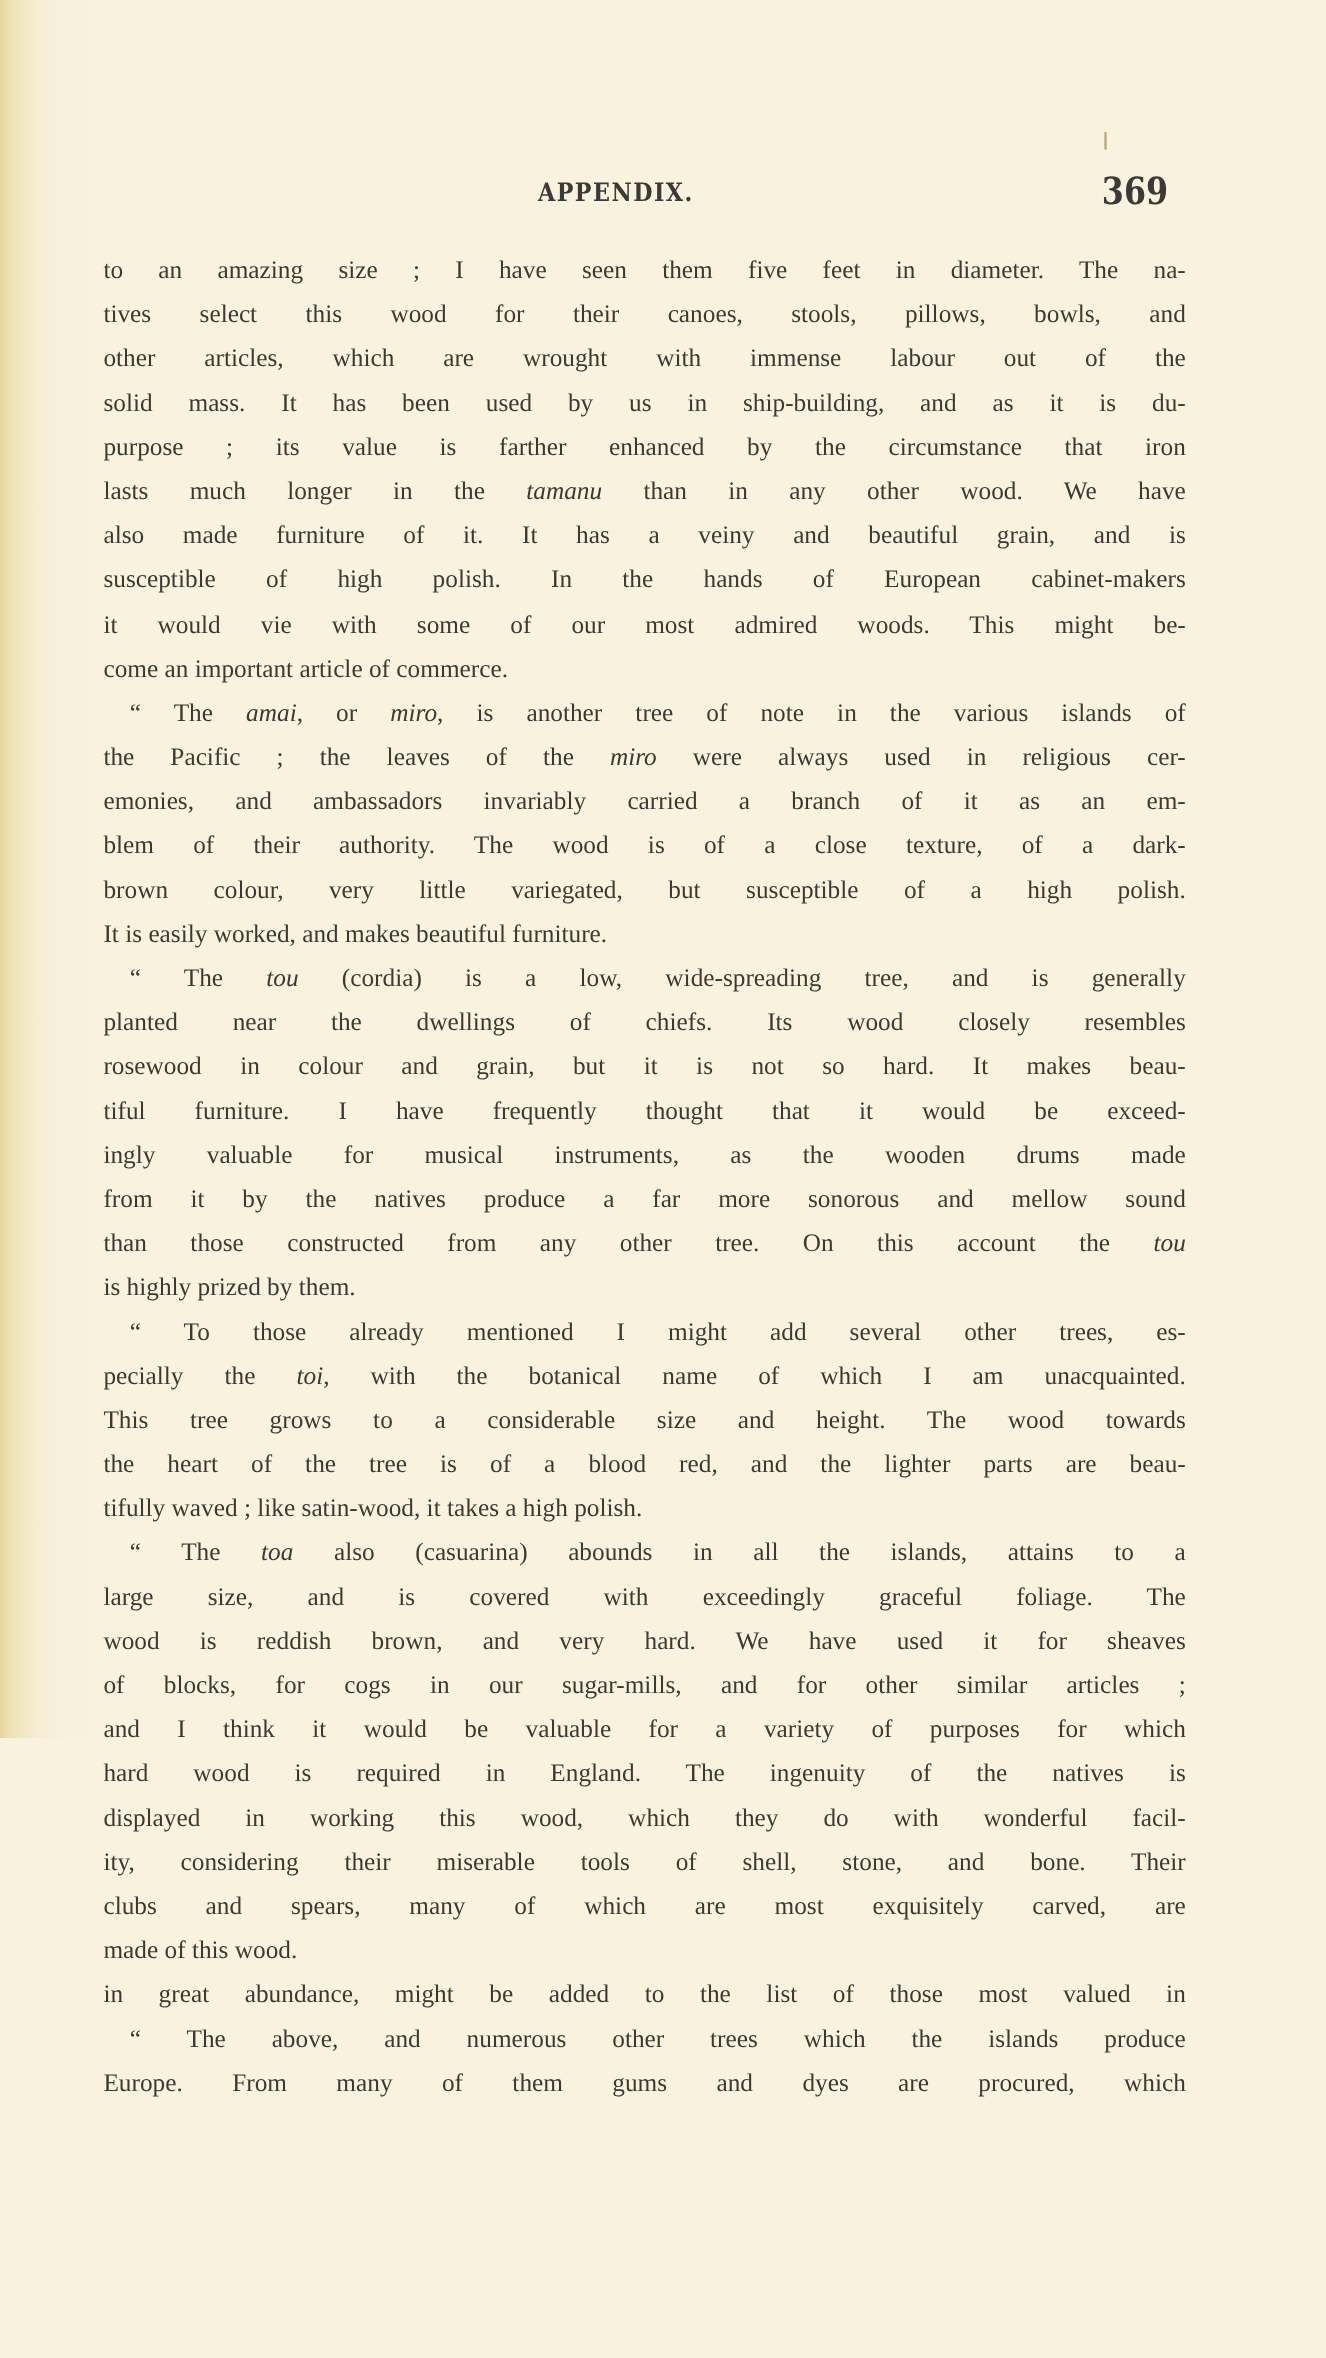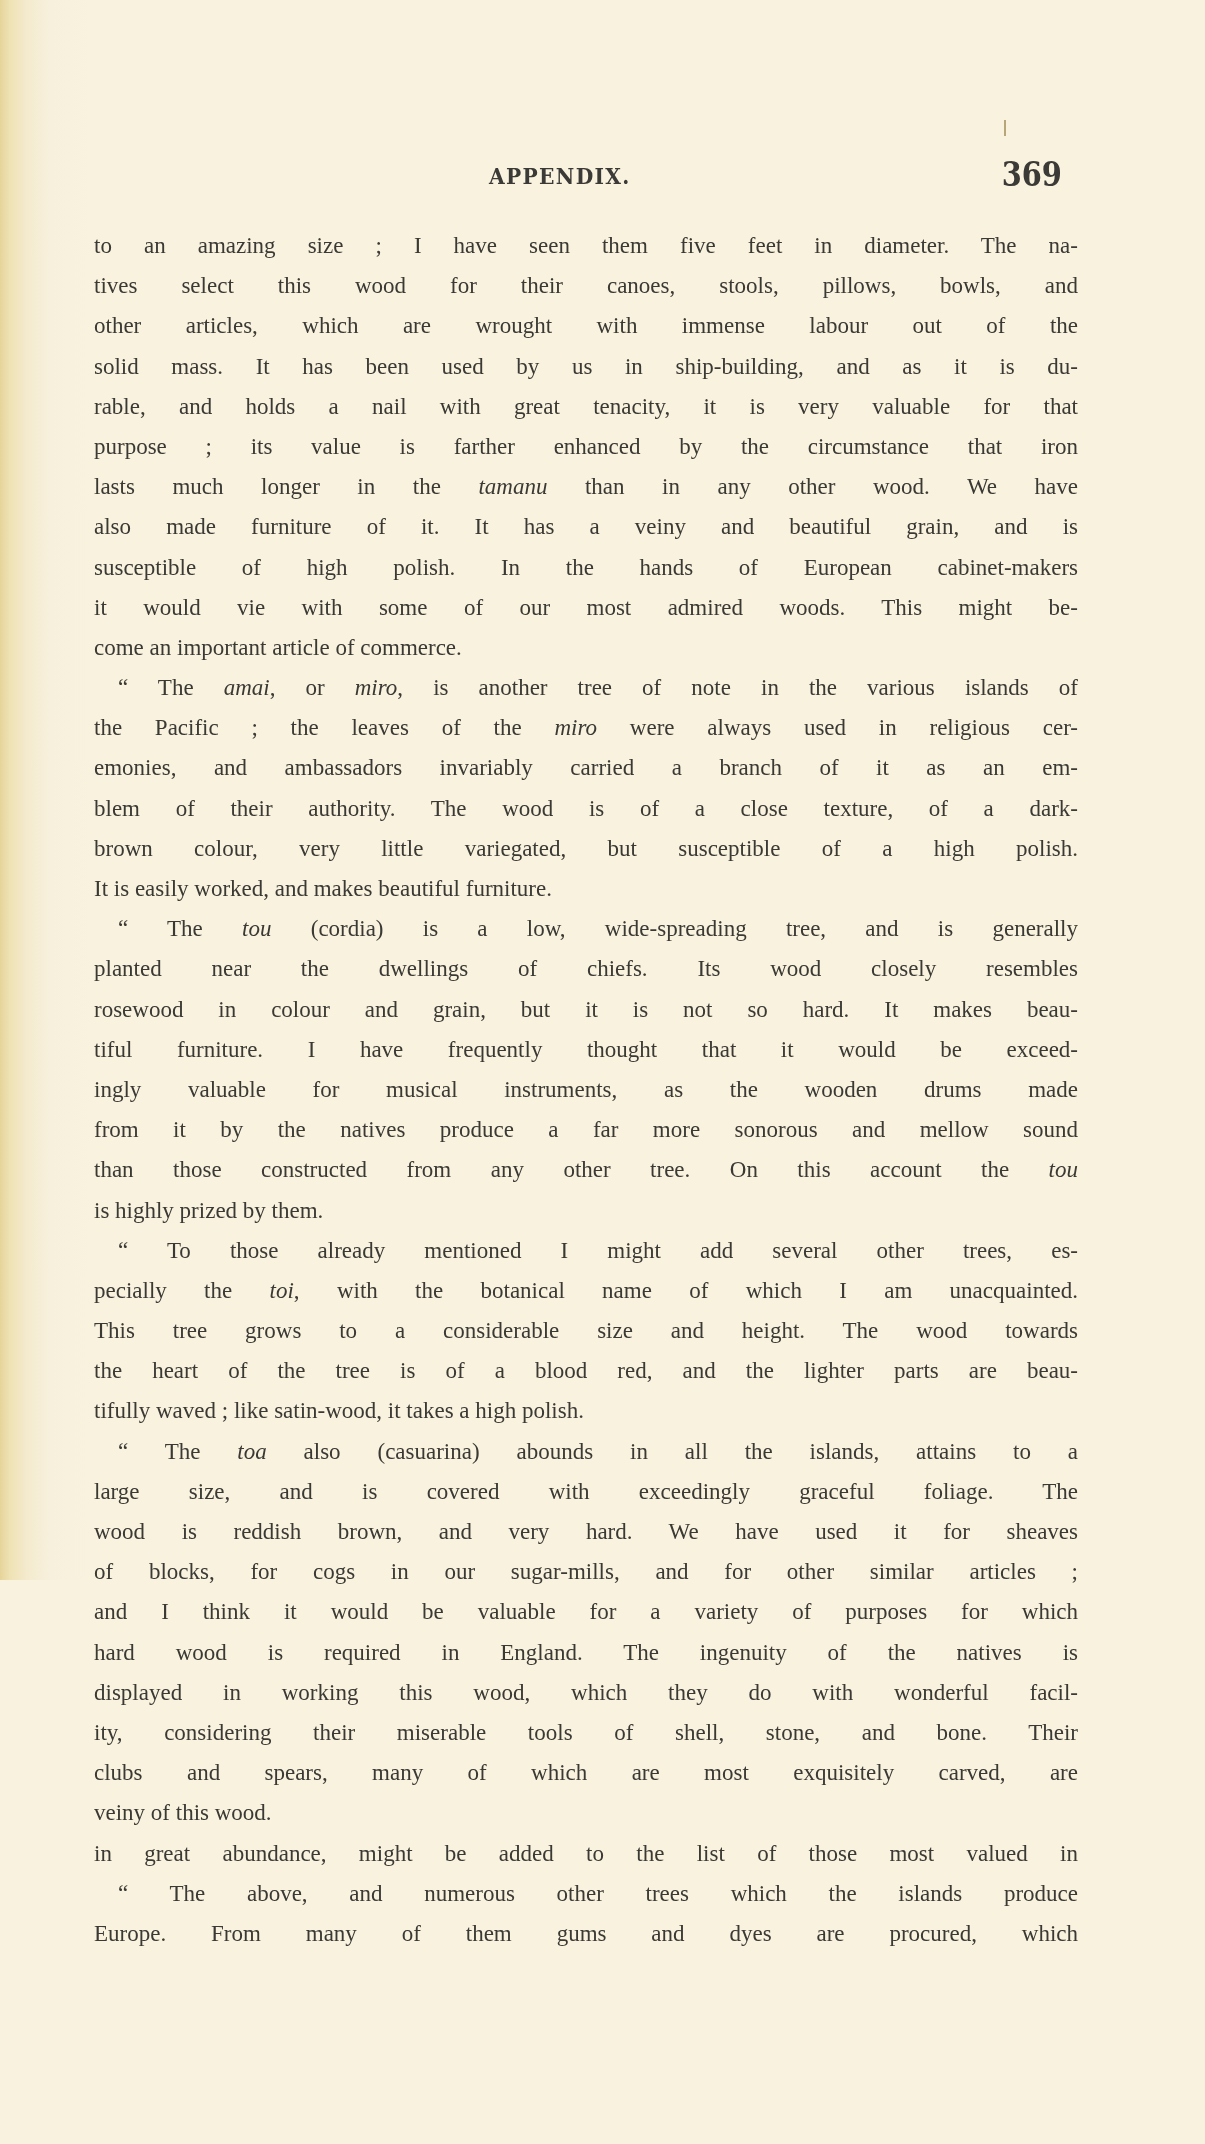--- a/index.html
+++ b/index.html
@@ -94,21 +94,20 @@
     <span class="running-head">APPENDIX.</span>
     <span class="page-number">369</span>
   </div>
 
   <div class="body-text" id="body-text">
       <div>
         <span class="line">to an amazing size ; I have seen them five feet in diameter.  The na-</span>
         <span class="line">tives select this wood for their canoes, stools, pillows, bowls, and</span>
         <span class="line">other articles, which are wrought with immense labour out of the</span>
         <span class="line">solid mass.  It has been used by us in ship-building, and as it is du-</span>
-        <span class="line">rable, and holds a nail with great tenacity, it is very valuable for that</span>
         <span class="line">purpose ; its value is farther enhanced by the circumstance that iron</span>
         <span class="line">lasts much longer in the <i>tamanu</i> than in any other wood.  We have</span>
         <span class="line">also made furniture of it.  It has a veiny and beautiful grain, and is</span>
         <span class="line">susceptible of high polish.  In the hands of European cabinet-makers</span>
         <span class="line">it would vie with some of our most admired woods.  This might be-</span>
         <span class="line last">come an important article of commerce.</span>
       </div>
       <div>
         <span class="line indent">“ The <i>amai</i>, or <i>miro</i>, is another tree of note in the various islands of</span>
         <span class="line">the Pacific ; the leaves of the <i>miro</i> were always used in religious cer-</span>
@@ -137,21 +136,21 @@
       <div>
         <span class="line indent">“ The <i>toa</i> also (casuarina) abounds in all the islands, attains to a</span>
         <span class="line">large size, and is covered with exceedingly graceful foliage.  The</span>
         <span class="line">wood is reddish brown, and very hard.  We have used it for sheaves</span>
         <span class="line">of blocks, for cogs in our sugar-mills, and for other similar articles ;</span>
         <span class="line">and I think it would be valuable for a variety of purposes for which</span>
         <span class="line">hard wood is required in England.  The ingenuity of the natives is</span>
         <span class="line">displayed in working this wood, which they do with wonderful facil-</span>
         <span class="line">ity, considering their miserable tools of shell, stone, and bone.  Their</span>
         <span class="line">clubs and spears, many of which are most exquisitely carved, are</span>
-        <span class="line last">veiny of this wood.</span>
+        <span class="line last">made of this wood.</span>
       </div>
       <div>
         <span class="line">in great abundance, might be added to the list of those most valued in</span>
         <span class="line indent">“ The above, and numerous other trees which the islands produce</span>
         <span class="line">Europe.  From many of them gums and dyes are procured, which</span>
       </div>
     </div>
 </div>
 
 </body></html>

